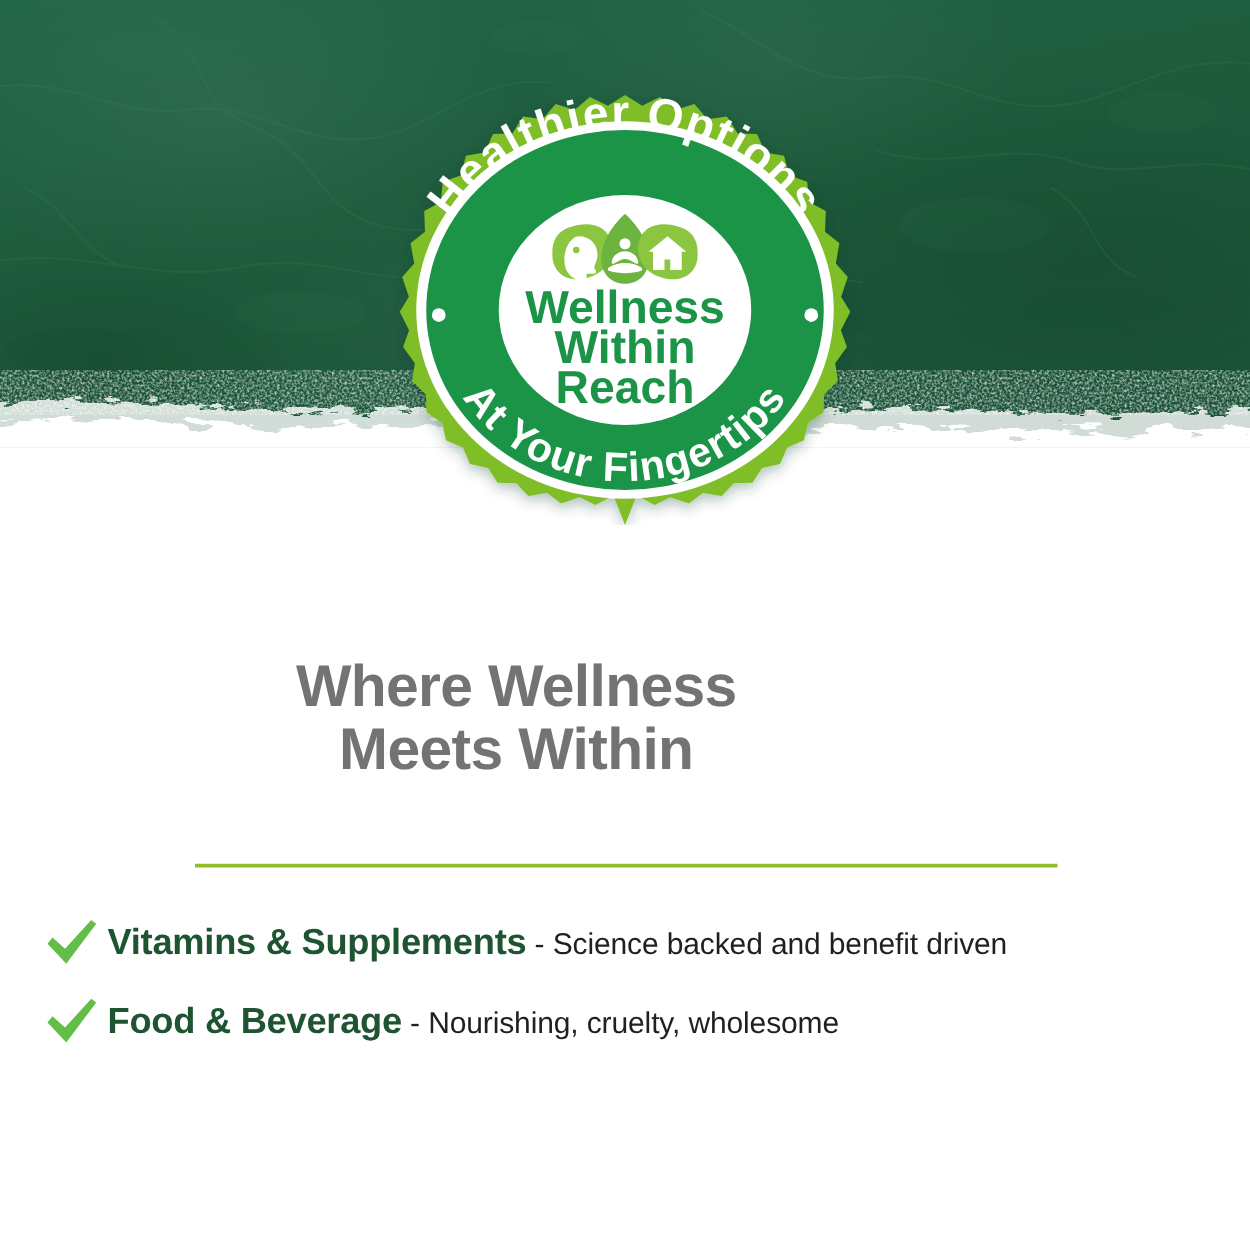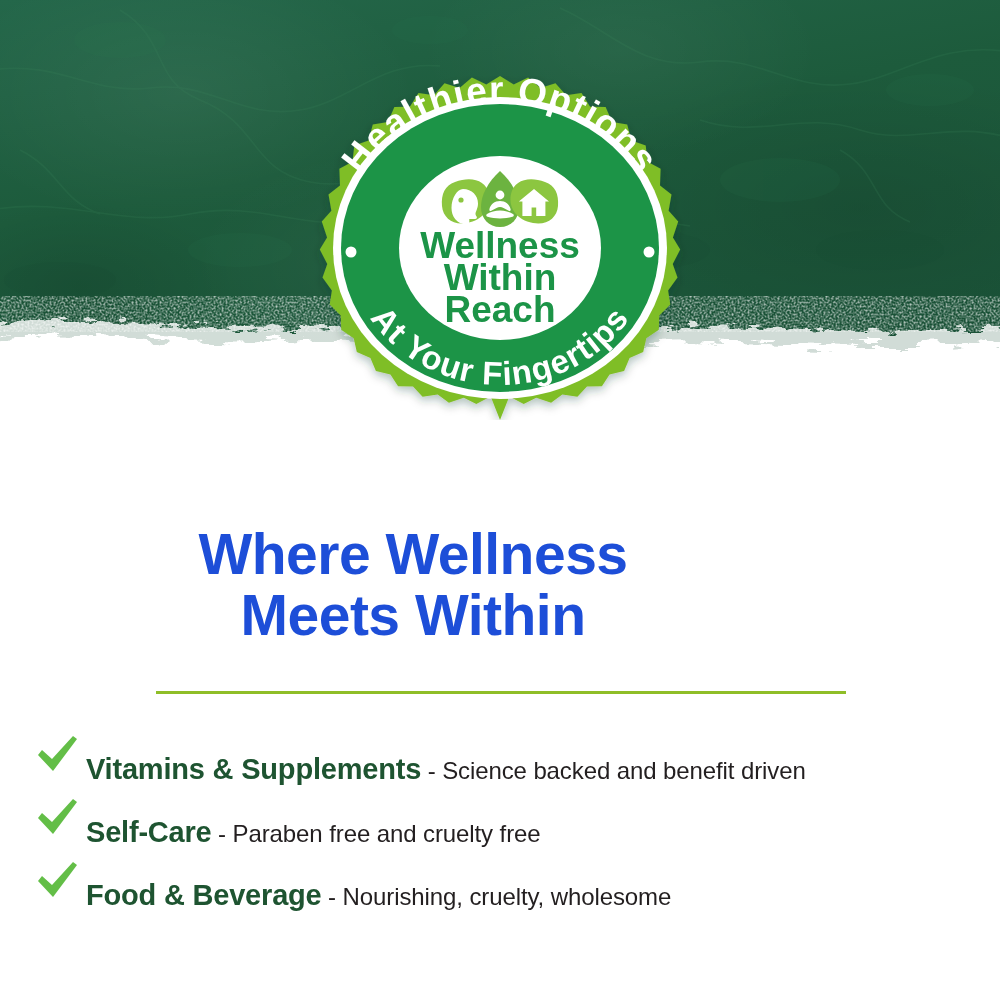--- a/index.html
+++ b/index.html
@@ -72,22 +72,22 @@
     height: 344px;
   }
 
   
   .headline {
     position: absolute;
     left: 0;
     top: 524px;
     width: 826px;
     text-align: center;
-    color: #1d4ed8;
-    font-size: 57px;
+    color: #737373;
+    font-size: 47px;
     font-weight: bold;
     line-height: 1.07;
     letter-spacing: -0.5px;
   }
   .headline .line {
     display: block;
   }
 
   
   .divider {
@@ -101,21 +101,21 @@
 
   
   .bullets {
     position: absolute;
     left: 30px;
     top: 723px;
     width: 955px;
   }
   .bullet-row {
     display: flex;
-    align-items: flex-end;
+    align-items: center;
     height: 63px;
   }
   .check-wrap {
     flex: 0 0 56px;
     height: 63px;
     position: relative;
   }
   .check-wrap svg {
     position: absolute;
     left: 4px;
@@ -286,30 +286,20 @@
       <span class="check-wrap">
         <svg width="46" height="46" viewBox="0 0 46 46">
           <path d="M4,24 L8,19 L18,28 L39,5 L43,8 L19,40 Z" fill="#63be47"></path>
         </svg>
       </span>
       <span class="bullet-text">
         <span class="bullet-label">Vitamins &amp; Supplements</span><span class="bullet-desc"> - </span><span class="bullet-desc">Science backed and benefit driven</span>
       </span>
     </div>
 
-    <div class="bullet-row">
-      <span class="check-wrap">
-        <svg width="46" height="46" viewBox="0 0 46 46">
-          <path d="M4,24 L8,19 L18,28 L39,5 L43,8 L19,40 Z" fill="#63be47"></path>
-        </svg>
-      </span>
-      <span class="bullet-text">
-        <span class="bullet-label">Self-Care</span><span class="bullet-desc"> - </span><span class="bullet-desc">Paraben free and cruelty free</span>
-      </span>
-    </div>
 
     <div class="bullet-row">
       <span class="check-wrap">
         <svg width="46" height="46" viewBox="0 0 46 46">
           <path d="M4,24 L8,19 L18,28 L39,5 L43,8 L19,40 Z" fill="#63be47"></path>
         </svg>
       </span>
       <span class="bullet-text">
         <span class="bullet-label">Food &amp; Beverage</span><span class="bullet-desc"> - </span><span class="bullet-desc">Nourishing, cruelty, wholesome</span>
       </span>

